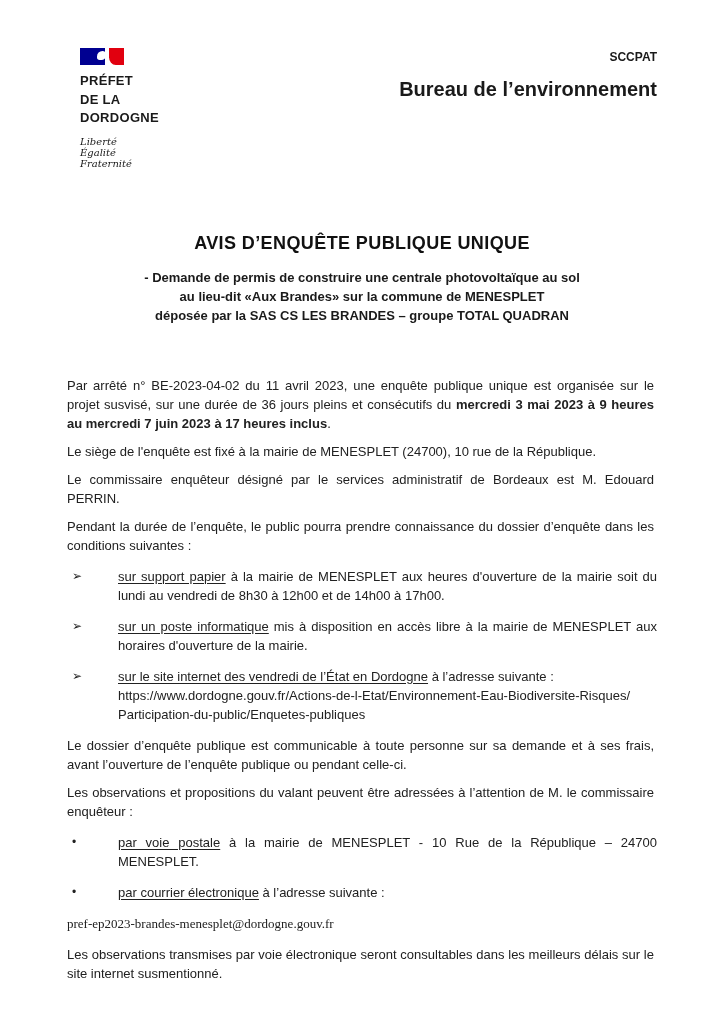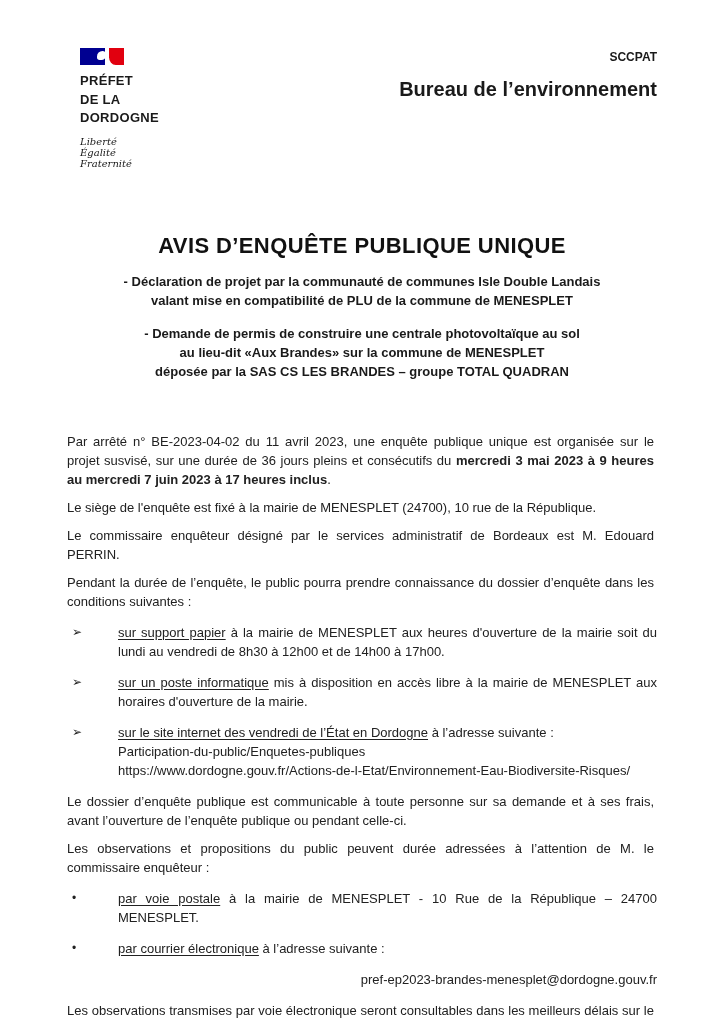--- a/index.html
+++ b/index.html
@@ -40,38 +40,38 @@
     font-style: italic; font-size: 10px; line-height: 11px; color: #1a1a1a;
   }
   .header-right { text-align: right; padding-top: 2px; }
   .service { font-weight: bold; font-size: 12px; color: #1a1a1a; }
   .bureau { font-weight: bold; font-size: 20px; color: #1a1a1a; margin-top: 14px; }
 
   
   .doc-title {
     margin-top: 64px;
     text-align: center;
-    font-size: 22px; font-weight: bold; letter-spacing: 0.4px;
+    font-size: 18px; font-weight: bold; letter-spacing: 0.4px;
     color: #111111;
   }
   .subtitle { text-align: center; font-weight: bold; font-size: 13px; line-height: 19px; color: #1a1a1a; }
   .subtitle-1 { margin-top: 13px; }
   .subtitle-2 { margin-top: 14px; }
 
   
   .body-text { margin-top: 51px; font-size: 13px; line-height: 19px; }
   .body-text p { margin: 0 3px 9px 0; text-align: justify; }
   strong { font-weight: bold; }
   .u { text-decoration: underline; text-underline-offset: 2px; }
 
   .bullet { display: flex; margin: 12px 0 12px 5px; }
   .bullet .marker { flex: 0 0 22px; font-size: 12px; line-height: 19px; color: #212121; }
   .bullet .bullet-text { flex: 1 1 auto; text-align: justify; margin-left: 24px; }
   .bullet .url-line { text-align: left; }
-  .email-line { margin: 12px 0 12px 0; text-align: right; }
+  .email-line { margin: 12px 0 12px 0; text-align: left; font-family: Liberation Serif, serif; }
 </style>
 </head>
 <body>
 
 <div class="page">
 
   <div class="header">
     <div class="logo-block">
       <div class="flag">
         <div class="flag-blue" style="background: rgb(0, 0, 145);"></div>
@@ -88,24 +88,20 @@
       </div>
     </div>
     <div class="header-right">
       <div class="service">SCCPAT</div>
       <div class="bureau">Bureau de l’environnement</div>
     </div>
   </div>
 
   <div class="doc-title">AVIS D’ENQUÊTE PUBLIQUE UNIQUE</div>
 
-  <div class="subtitle subtitle-1">
-    <div>- Déclaration de projet par la communauté de communes Isle Double Landais</div>
-    <div>valant mise en compatibilité de PLU de la commune de MENESPLET</div>
-  </div>
   <div class="subtitle subtitle-2">
     <div>- Demande de permis de construire une centrale photovoltaïque au sol</div>
     <div>au lieu-dit «Aux Brandes» sur la commune de MENESPLET</div>
     <div>déposée par la SAS CS LES BRANDES – groupe TOTAL QUADRAN</div>
   </div>
 
   <div class="body-text">
 
     <p><span>Par arrêté n° BE-2023-04-02 du 11 avril 2023, une enquête publique unique est organisée sur le projet susvisé, sur une durée de 36 jours pleins et consécutifs du </span><strong>mercredi 3 mai 2023 à 9 heures au mercredi 7 juin 2023 à 17 heures inclus</strong><span>.</span></p>
 
@@ -122,28 +118,28 @@
 
     <div class="bullet">
       <span class="marker">➢</span>
       <div class="bullet-text"><span class="u">sur un poste informatique</span><span> mis à disposition en accès libre à la mairie de MENESPLET aux horaires d'ouverture de la mairie.</span></div>
     </div>
 
     <div class="bullet">
       <span class="marker">➢</span>
       <div class="bullet-text">
         <span class="u">sur le site internet des vendredi de l’État en Dordogne</span><span> à l’adresse suivante :</span>
+        <div class="url-line">https://www.dordogne.gouv.fr/Actions-de-l-Etat/Environnement-Eau-Biodiversite-Risques/</div>
         <div class="url-line">Participation-du-public/Enquetes-publiques</div>
-        <div class="url-line">https://www.dordogne.gouv.fr/Actions-de-l-Etat/Environnement-Eau-Biodiversite-Risques/</div>
       </div>
     </div>
 
     <p>Le dossier d’enquête publique est communicable à toute personne sur sa demande et à ses frais, avant l’ouverture de l’enquête publique ou pendant celle-ci.</p>
 
-    <p>Les observations et propositions du public peuvent durée adressées à l’attention de M. le commissaire enquêteur :</p>
+    <p>Les observations et propositions du valant peuvent être adressées à l’attention de M. le commissaire enquêteur :</p>
 
     <div class="bullet">
       <span class="marker">•</span>
       <div class="bullet-text"><span class="u">par voie postale</span><span> à la mairie de MENESPLET - 10 Rue de la République – 24700 MENESPLET.</span></div>
     </div>
 
 
     <div class="bullet">
       <span class="marker">•</span>
       <div class="bullet-text"><span class="u">par courrier électronique</span><span> à l’adresse suivante :</span></div>

